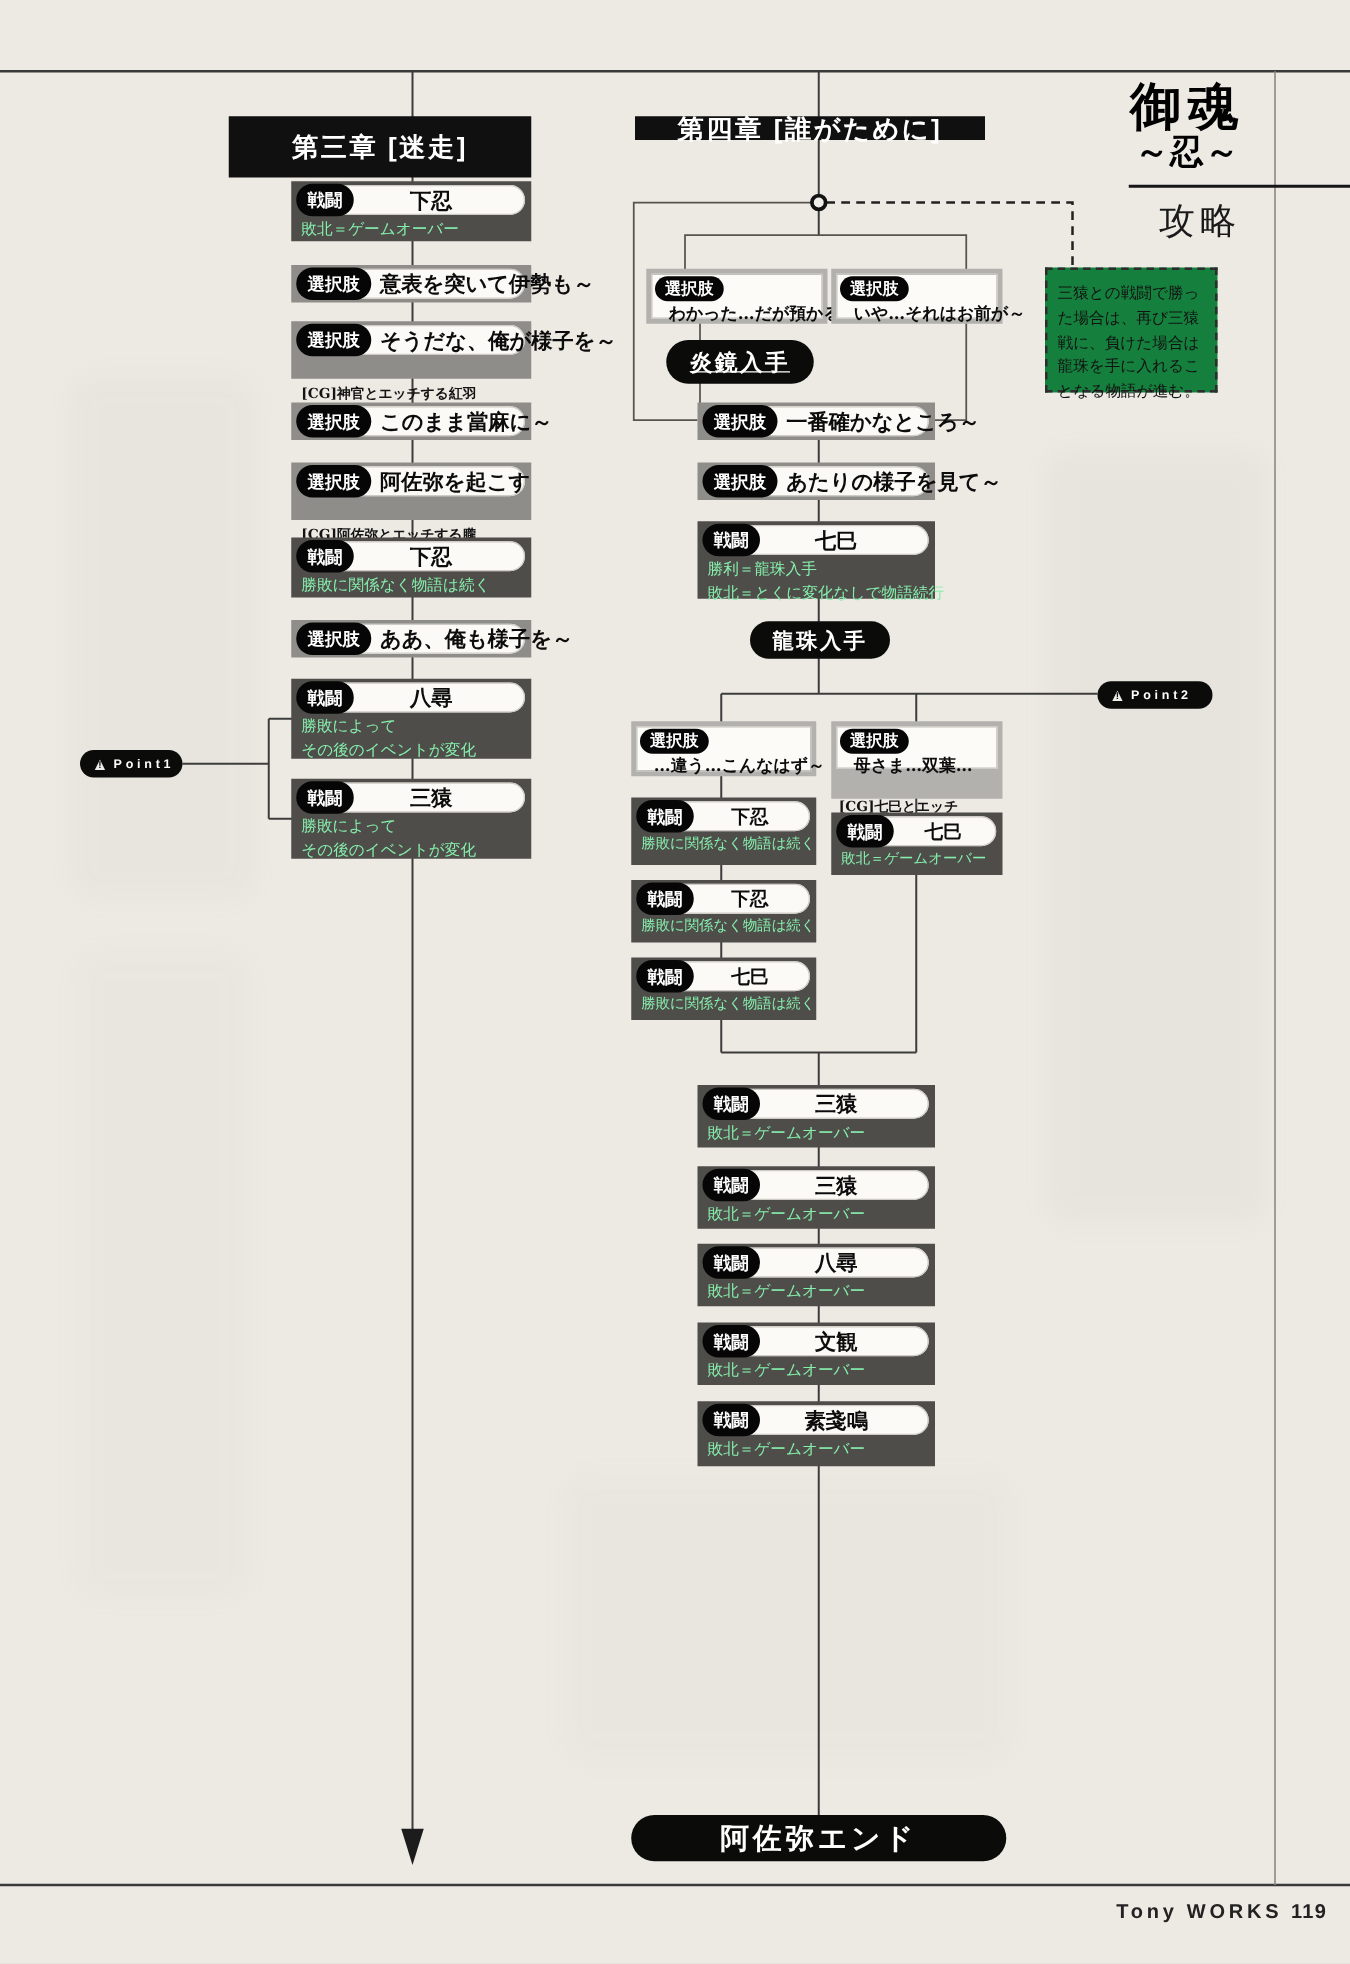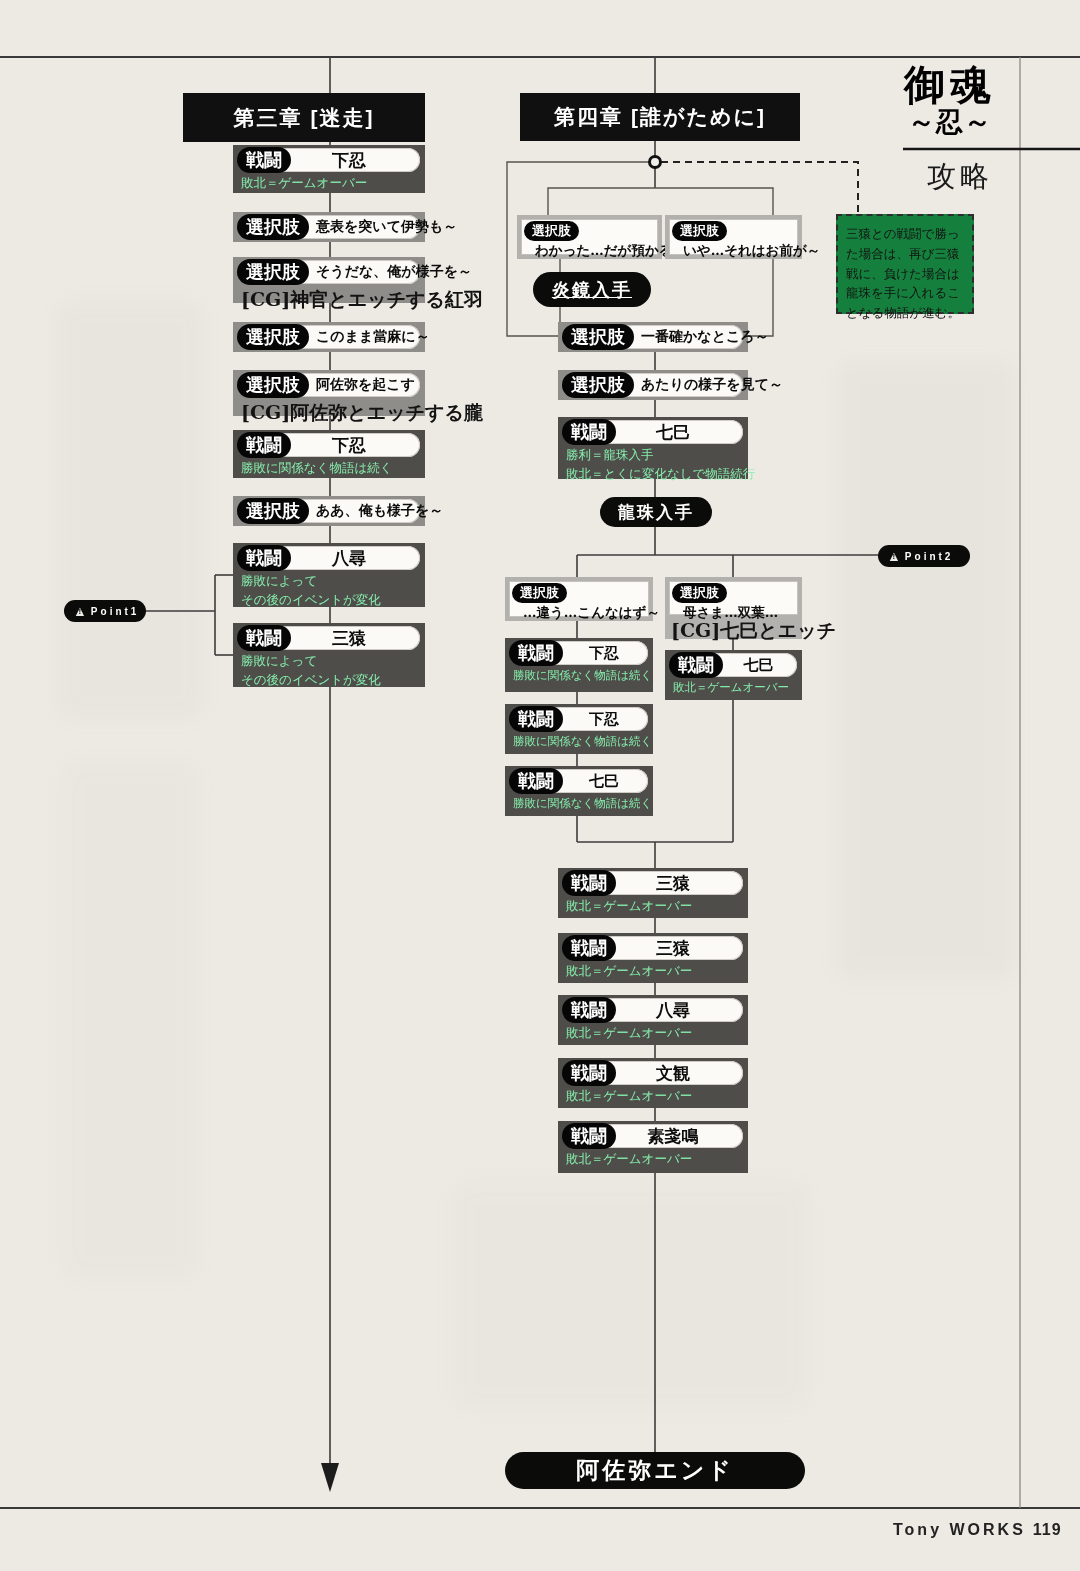--- a/index.html
+++ b/index.html
@@ -12,35 +12,35 @@
   .blob{position:absolute;background:#98948b;filter:blur(10px);border-radius:20px;z-index:0;}
   svg.wires{position:absolute;left:0;top:0;z-index:1;}
 
   .hdr{background:#101010;color:#fff;font-weight:bold;font-size:21px;
        display:flex;align-items:center;justify-content:center;letter-spacing:2px;}
 
   
   .battle{background:#4e4d4a;padding:3px 5px;}
   .cap{background:#fbfaf6;border-radius:14px;display:flex;align-items:center;height:24px;
        box-shadow:inset 0 0 0 1px #cfccc5;}
-  .tag{background:#060606;color:#fff;border-radius:14px;font-weight:bold;font-size:18px;
+  .tag{background:#060606;color:#fff;border-radius:14px;font-weight:bold;font-size:14px;
        padding:0 9px;height:26px;line-height:26px;margin:-1px 5px -1px -1px;
        white-space:nowrap;flex:0 0 auto;}
   .cap-name{flex:1;text-align:center;font-family:"DejaVu Serif","Liberation Serif",serif;
        font-weight:bold;font-size:17px;color:#0c0c0c;padding-right:18px;white-space:nowrap;}
   .sm .cap-name{font-size:15px;padding-right:8px;}
   .cap-text{font-family:"DejaVu Serif","Liberation Serif",serif;font-weight:bold;
-       font-size:14px;color:#0c0c0c;white-space:nowrap;padding-left:2px;}
+       font-size:17px;color:#0c0c0c;white-space:nowrap;padding-left:2px;}
   .desc{color:#86efac;font-size:12.5px;padding:3px 3px 0;line-height:1.28;white-space:nowrap;}
   .sm .desc{font-size:11.5px;}
 
   
   .choice{background:#8e8d89;padding:3px 5px;}
   .cgline{color:#131313;font-family:"DejaVu Serif","Liberation Serif",serif;font-weight:bold;
-       font-size:19px;padding:3px 3px 0;white-space:nowrap;}
+       font-size:11px;padding:3px 3px 0;white-space:nowrap;margin-top:20px;}
 
   
   .sqc{background:#b2b1ad;padding:4px;}
   .sqc-in{background:#fcfbf7;box-sizing:border-box;padding:0 6px 2px;
        box-shadow:inset 0 0 0 1px #c4c2bc;}
   .sqc .tag{display:inline-block;height:20px;line-height:20px;font-size:13px;
        margin:2px 0 0 -3px;padding:0 8px;}
   .sqc-text{font-family:"DejaVu Serif","Liberation Serif",serif;font-weight:bold;
        font-size:13.5px;color:#0c0c0c;white-space:nowrap;padding:1px 0 0 8px;}
   .sqc .cgline{padding:3px 2px 0;}
@@ -112,21 +112,21 @@
     <circle cx="655" cy="162" r="5.5" fill="#f0eee8" stroke="#121212" stroke-width="3"></circle>
   </svg>
 
   <div class="abs logo" style="left:880px;top:64px;width:140px;">
     <div class="l1">御魂</div>
     <div class="l2">～忍～</div>
   </div>
   <div class="abs kouryaku" style="left:905px;top:157px;width:110px;">攻略</div>
 
   <div class="abs hdr" style="left:183px;top:93px;width:242px;height:49px;">第三章 [迷走]</div>
-  <div class="abs hdr" style="left:520px;top:93px;width:280px;height:48px;">第四章 [誰がために]</div>
+  <div class="abs hdr" style="left:508px;top:93px;width:280px;height:19px;">第四章 [誰がために]</div>
 
   <div class="abs battle" style="left:233px;top:145px;width:192px;height:48px;">
     <div class="cap">
       <span class="tag">戦闘</span>
       <span class="cap-name">下忍</span>
     </div>
     <div class="desc">敗北＝ゲームオーバー</div>
   </div>
 
   <div class="abs choice" style="left:233px;top:212px;width:192px;height:30px;">

